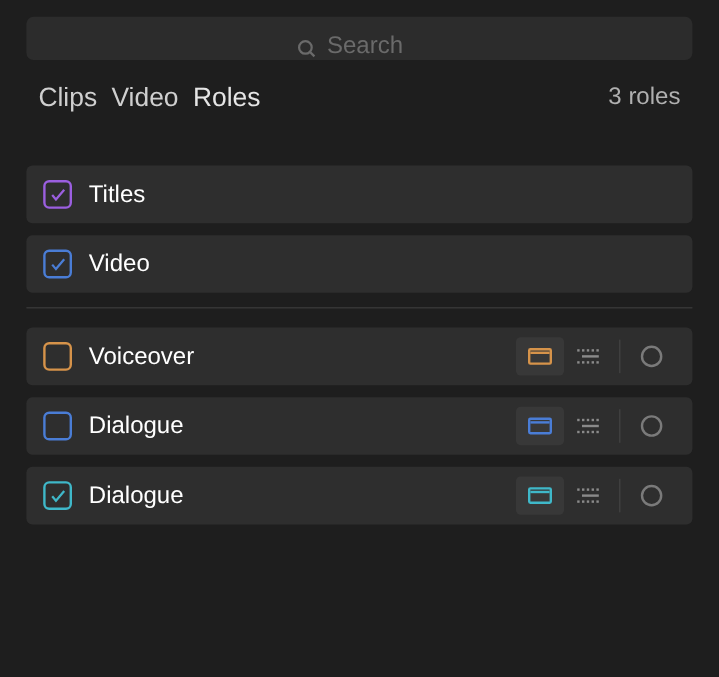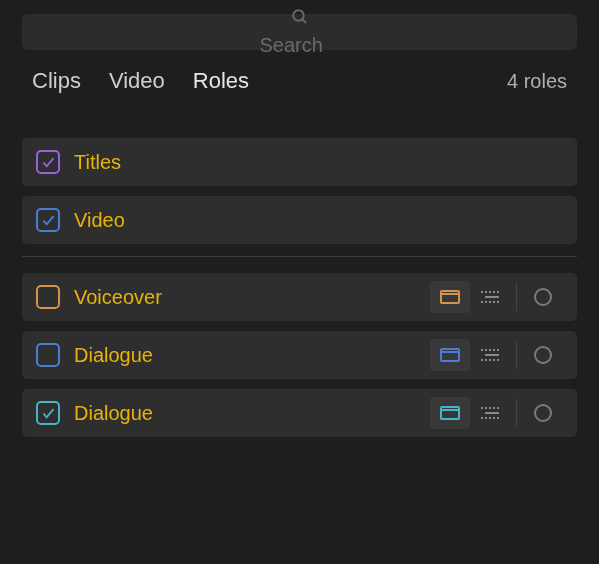--- a/index.html
+++ b/index.html
@@ -14,24 +14,23 @@
       font-family: -apple-system, BlinkMacSystemFont, "Segoe UI", sans-serif;
       color: #e0e0e0;
       overflow: hidden;
     }
     .search-bar {
       margin: 14px 22px 10px 22px;
       height: 36px;
       background: #2c2c2c;
       border-radius: 6px;
       display: flex;
-      align-items: center;
+      align-items: flex-end;
       justify-content: center;
       gap: 8px;
-      flex-direction: column;
     }
     .search-icon {
       display: flex;
       align-items: center;
       justify-content: center;
       color: #6a6a6a;
     }
     .search-input {
       background: transparent;
       border: none;
@@ -40,21 +39,21 @@
       color: #e0e0e0;
       width: 80px;
     }
     .search-input::placeholder {
       color: #6a6a6a;
     }
     .tabs {
       display: flex;
       align-items: center;
       padding: 8px 32px 16px 32px;
-      gap: 28px;
+      gap: 12px;
     }
     .tab {
       font-size: 22px;
       color: #cfcfcf;
       cursor: pointer;
       font-weight: 500;
     }
     .tab.active {
       color: #e5e5e5;
     }
@@ -89,21 +88,21 @@
       flex-shrink: 0;
       cursor: pointer;
     }
     .checkbox svg {
       width: 15px;
       height: 15px;
       stroke-width: 3;
     }
     .role-label {
       font-size: 20px;
-      color: #eab308;
+      color: #ffffff;
       font-weight: 500;
       flex: 1;
     }
     .divider {
       height: 1px;
       background: #3c3c3c;
       margin: 12px 0 16px 0;
     }
     .row-actions {
       display: flex;
@@ -177,21 +176,21 @@
     </svg>
   </span>
   <input class="search-input" type="text" placeholder="Search" style="">
 </div>
 
 <div class="tabs">
   <div class="tab">Clips</div>
   <div class="tab">Video</div>
   <div class="tab active">Roles</div>
   <div class="spacer"></div>
-  <div class="roles-count">4 roles</div>
+  <div class="roles-count">3 roles</div>
 </div>
 
 <div class="roles-container">
 
   <div class="role-row">
     <div class="checkbox" style="border-color: rgb(155, 95, 224); color: rgb(155, 95, 224);">
       <svg viewBox="0 0 24 24" fill="none" stroke="currentColor" style="display: block;">
           <polyline points="4 12 9 18 20 5"></polyline>
         </svg>
     </div>

